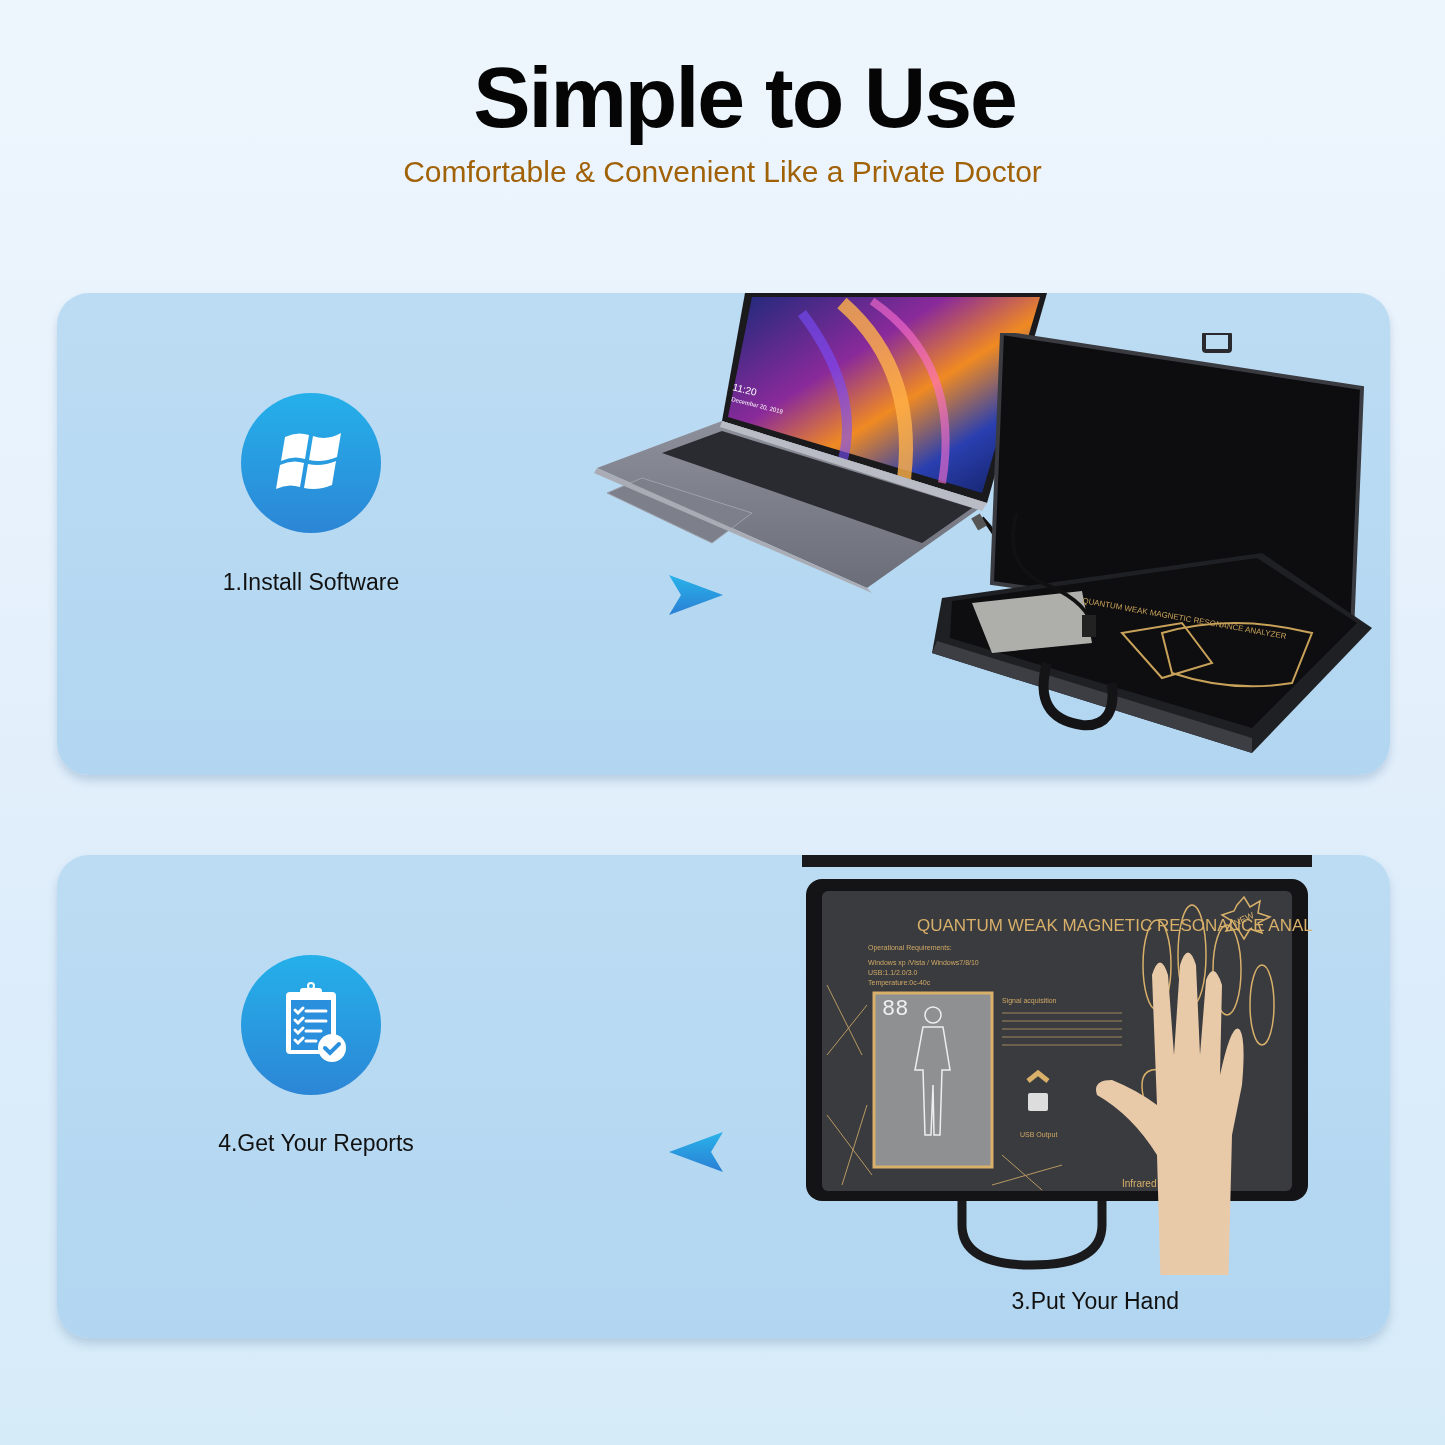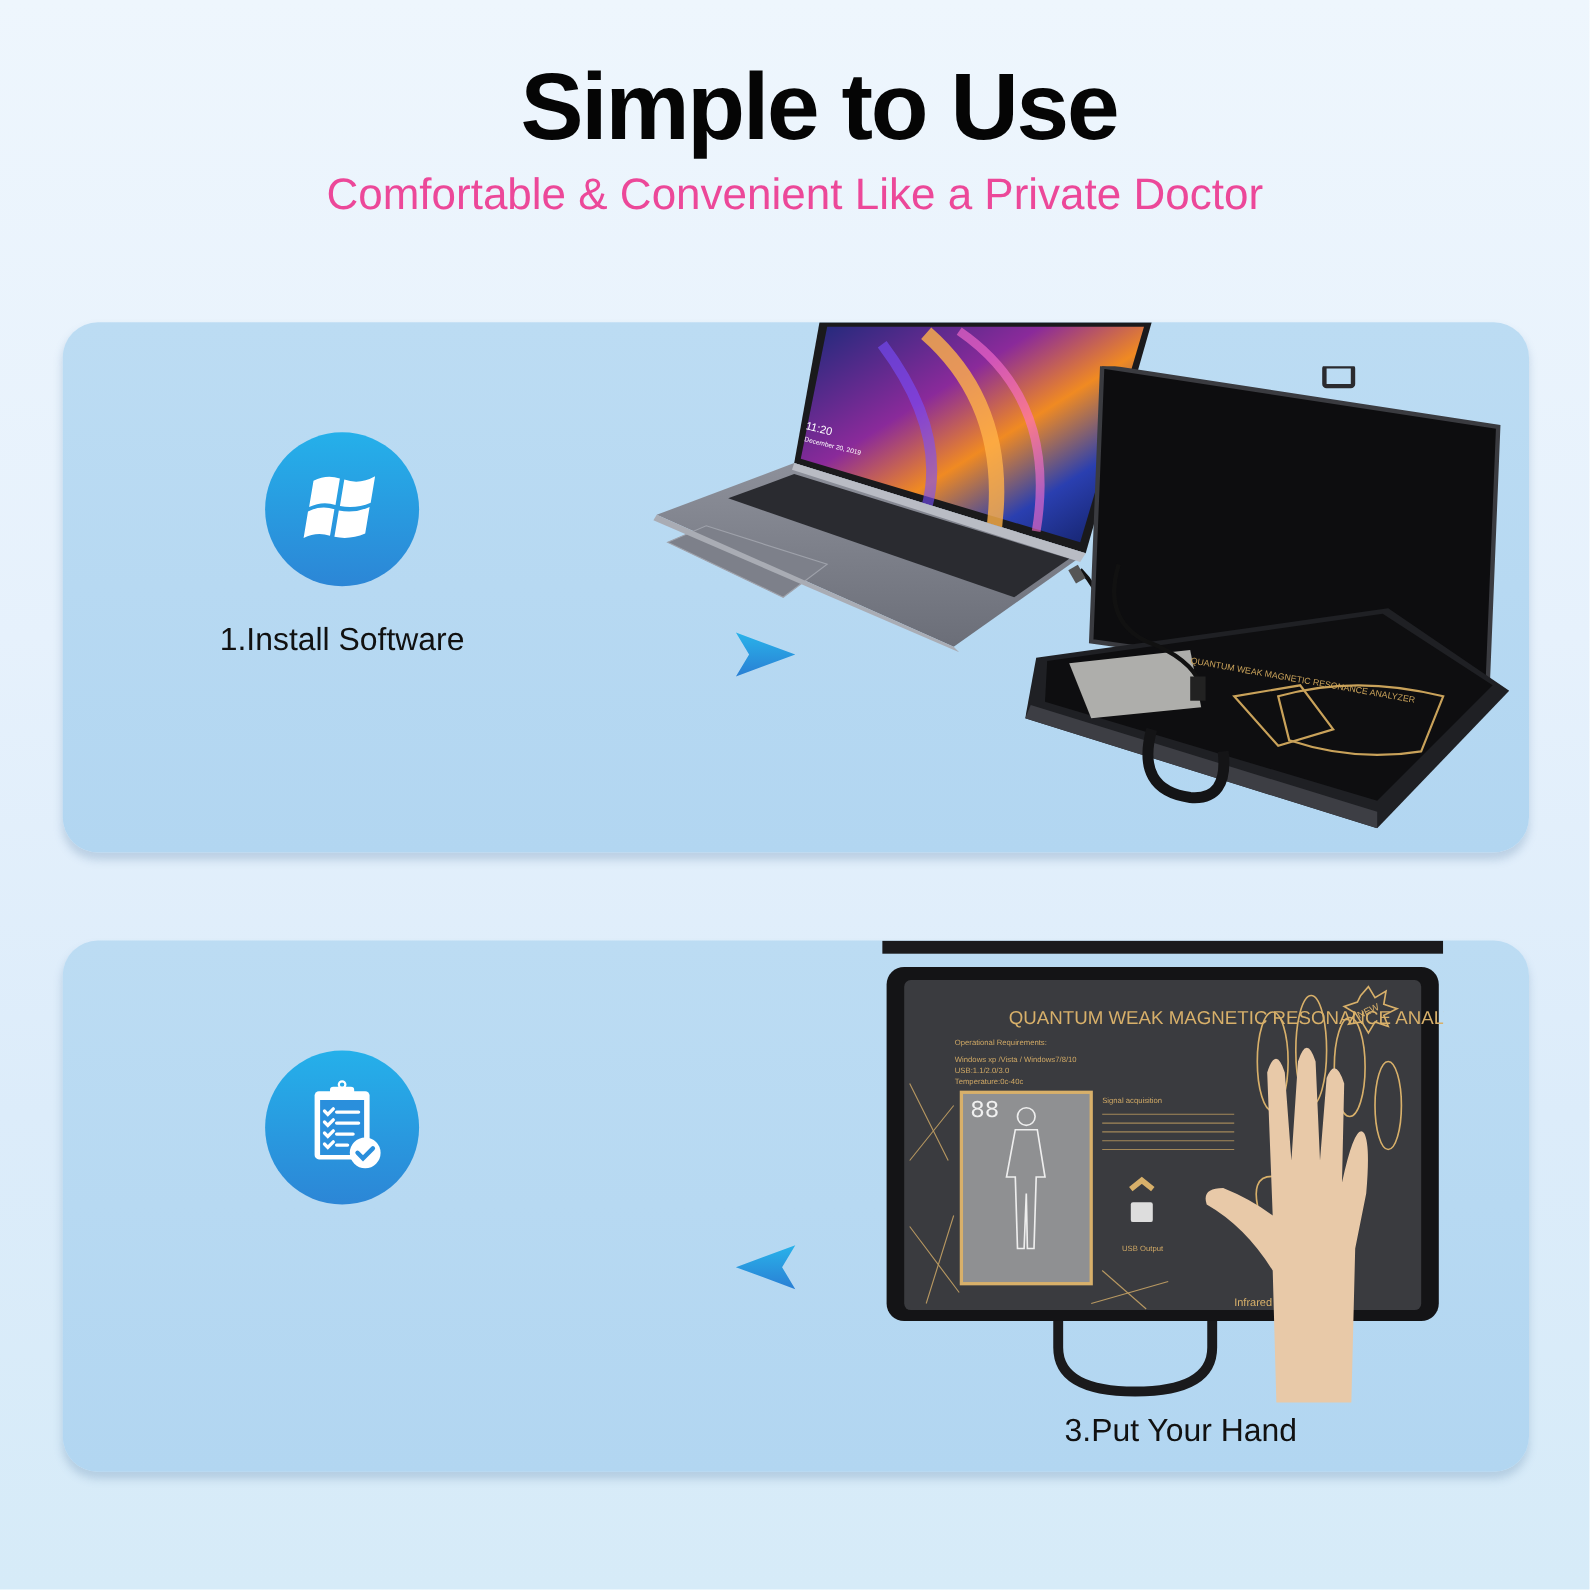--- a/index.html
+++ b/index.html
@@ -11,39 +11,39 @@
     color: #0a0a0a;
   }
   .hero-title {
     position: absolute; left: 0; right: 0; top: 48px;
     text-align: center; font-size: 86px; font-weight: 700; letter-spacing: -2px;
     color: #050505;
     padding-left: 44px;
   }
   .hero-sub {
     position: absolute; left: 0; right: 0; top: 155px;
-    text-align: center; font-size: 40px; color: #ec4899;
+    text-align: center; font-size: 30px; color: #a16207;
   }
   .panel {
     position: absolute; left: 57px; width: 1333px;
     border-radius: 32px;
     background: linear-gradient(180deg, #bcdcf3 0%, #b2d6f1 100%);
     box-shadow: 0 6px 8px rgba(90,130,170,0.28);
     overflow: hidden;
   }
   .panel-1 { top: 293px; height: 482px; }
   .panel-2 { top: 855px; height: 483px; }
 
   .step-icon {
     position: absolute; width: 140px; height: 140px; border-radius: 50%;
     background: linear-gradient(180deg, #25b0ea 0%, #2c86d6 100%);
     display: flex; align-items: center; justify-content: center;
   }
   .step-label {
-    position: absolute; font-size: 29px; line-height: 30px; color: #111;
+    position: absolute; font-size: 23px; line-height: 30px; color: #111;
     text-align: center;
   }
   .arrow { position: absolute; width: 58px; height: 44px; }
 
   
   .laptop { position: absolute; }
   .case { position: absolute; }
 </style>
 </head>
 <body>
@@ -143,20 +143,21 @@
           <line x1="40" y1="41" x2="60" y2="41"></line>
         <path d="M29 50 l3 3 l5 -5"></path>
           <line x1="40" y1="51" x2="55" y2="51"></line>
         <path d="M29 60 l3 3 l5 -5"></path>
           <line x1="40" y1="61" x2="50" y2="61"></line>
       </g>
       <circle cx="66" cy="68" r="14" fill="#fff"></circle>
       <path d="M59 68 l5 5 l9 -9" stroke="#2a8fdc" stroke-width="4" fill="none" stroke-linecap="round"></path>
     </svg>
   </div>
+  <div class="step-label" style="left:104px; top:273px; width:310px;">4.Get Your Reports</div>
 
   <svg class="arrow" style="left:610px; top:275px;" viewBox="0 0 58 44">
     <defs>
         <linearGradient id="ag2" x1="0" y1="0" x2="0" y2="1">
           <stop offset="0" stop-color="#29b3ea"></stop>
           <stop offset="1" stop-color="#2a7fd4"></stop>
         </linearGradient>
       </defs>
     <path d="M56 2 L2 22 L56 42 L44 22 Z" fill="url(#ag2)"></path>
   </svg>

